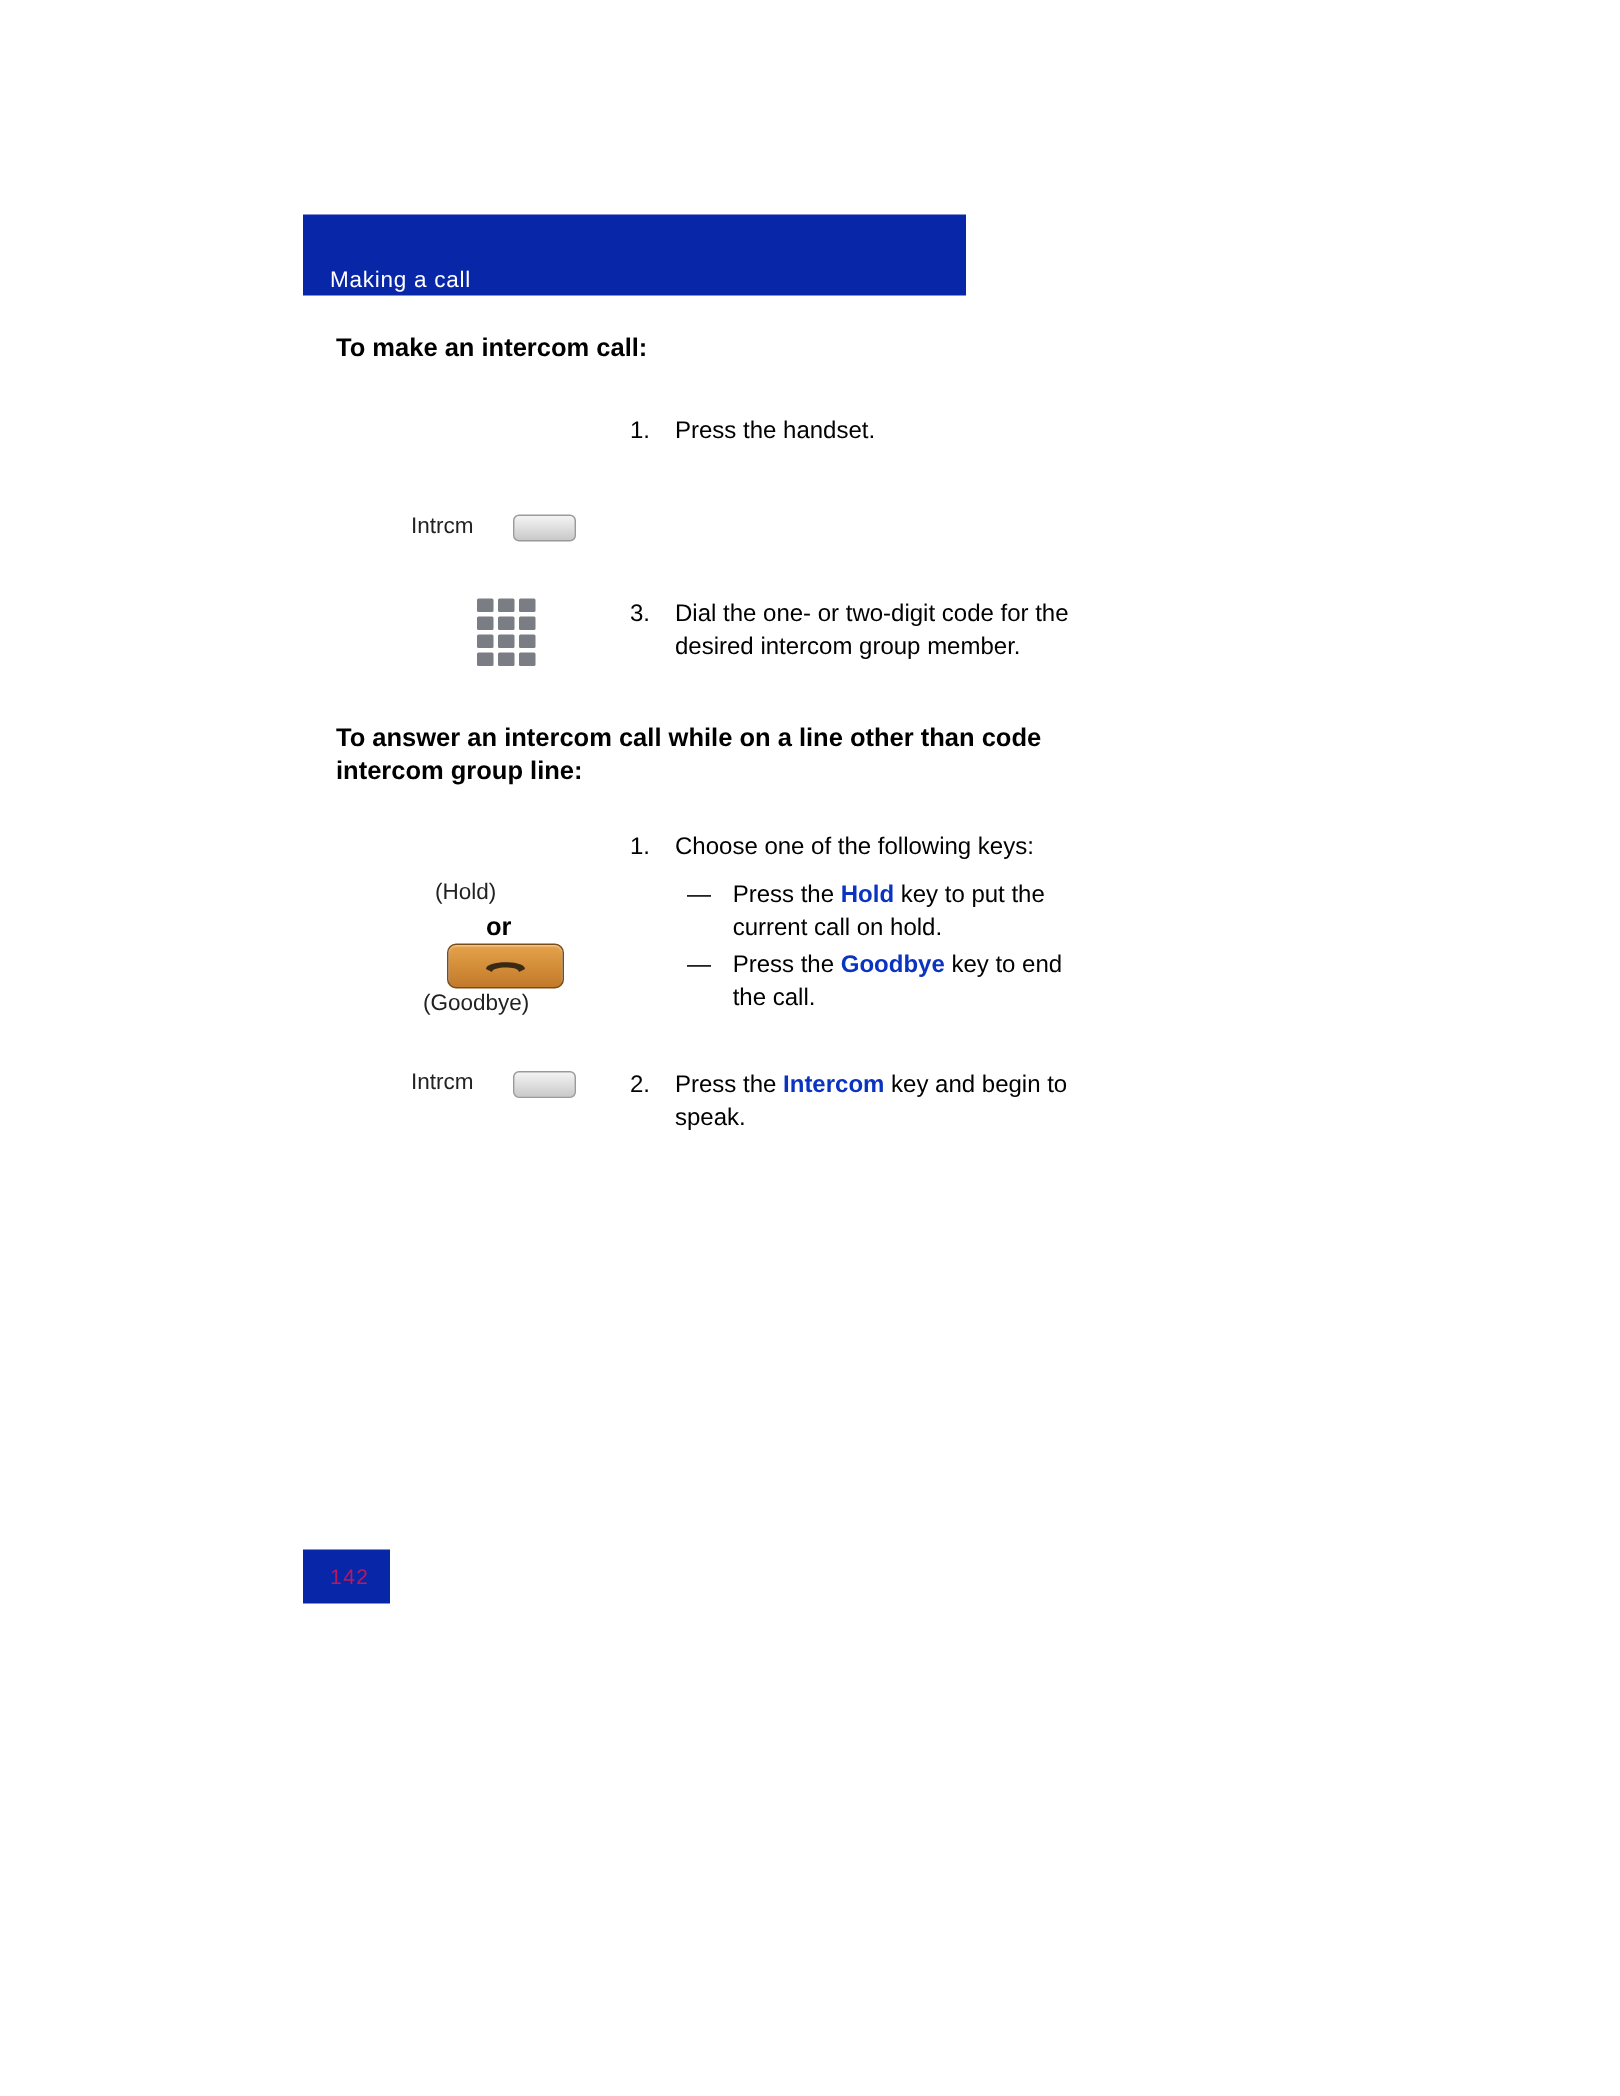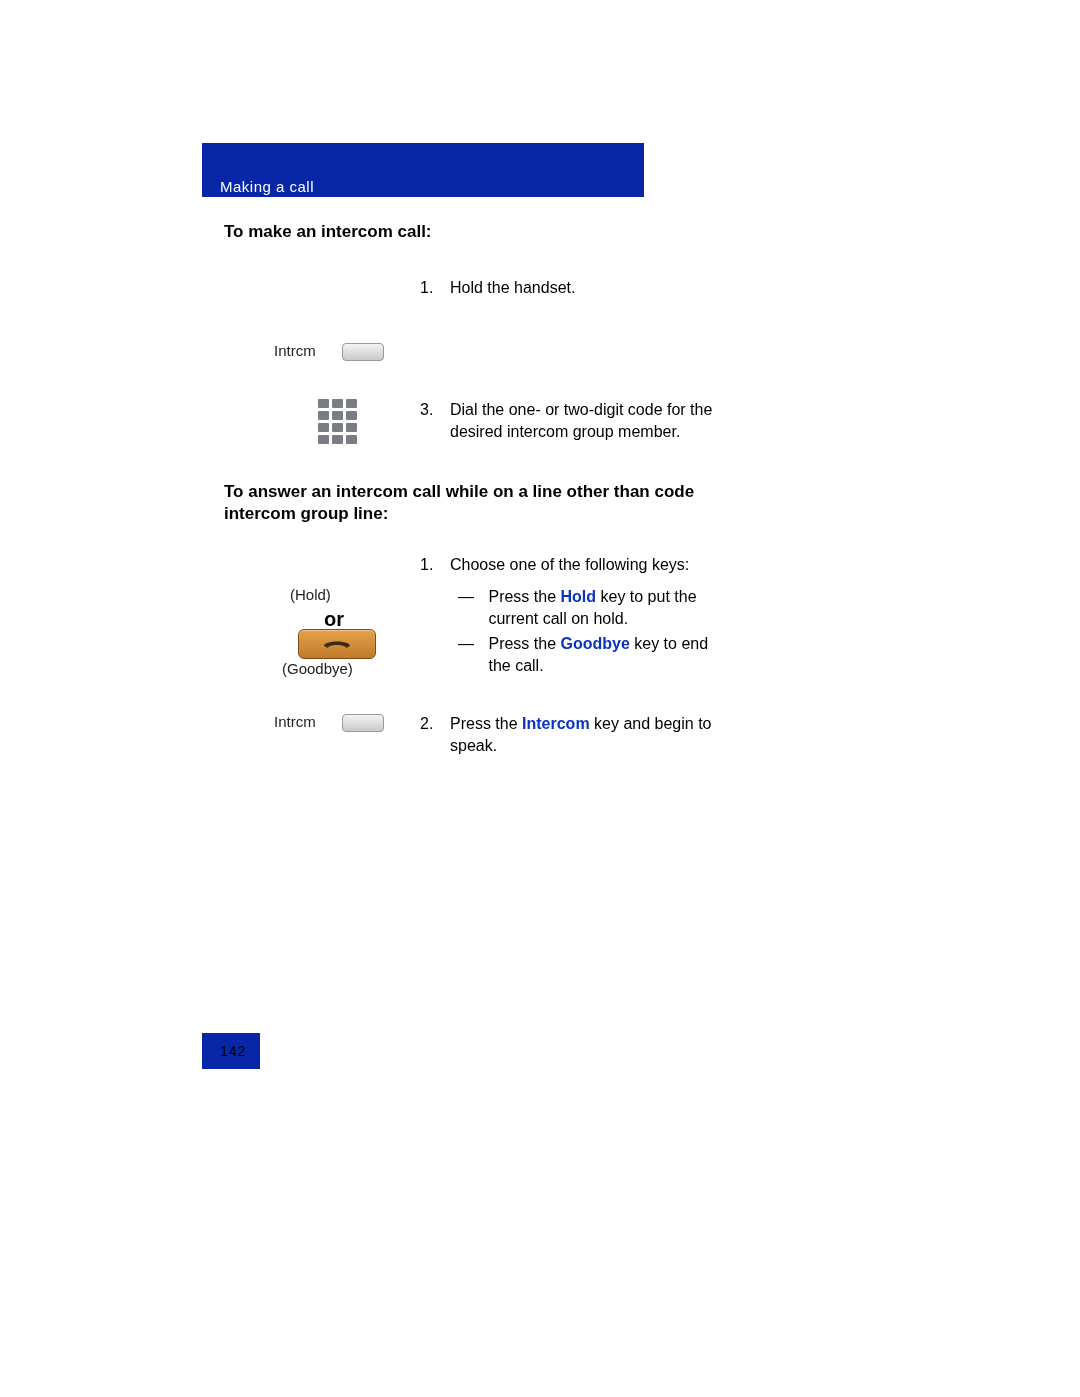--- a/index.html
+++ b/index.html
@@ -81,21 +81,21 @@
     left: 224px;
     top: 481px;
     width: 500px;
     font-weight: bold;
     font-size: 17px;
     line-height: 1.3;
   }
   .or {
     position: absolute;
     font-weight: bold;
-    font-size: 20px;
+    font-size: 17px;
   }
   .goodbye-btn {
     position: absolute;
     width: 76px;
     height: 28px;
     border-radius: 6px;
     background: linear-gradient(#e5a24a, #c27a2a);
     border: 1px solid #7a4d18;
     box-shadow: inset 0 1px 1px rgba(255,255,255,0.4);
     display: flex;
@@ -119,37 +119,37 @@
     left: 202px;
     top: 1033px;
     width: 58px;
     height: 36px;
     background: #0726a8;
   }
   .page-num {
     position: absolute;
     left: 220px;
     top: 1043px;
-    color: #000000;
+    color: #be185d;
     font-size: 14px;
     letter-spacing: 1px;
   }
 </style>
 </head>
 <body>
 
 <div class="page">
 
   <div class="header-bar"></div>
   <div class="header-text">Making a call</div>
 
   <div class="h1">To make an intercom call:</div>
 
   <div class="step" style="left:420px; top:277px; width:320px;">
-    <span class="num">1.</span><span>Hold the handset.</span>
+    <span class="num">1.</span><span>Press the handset.</span>
   </div>
 
   <div class="key-label" style="left:274px; top:342px; width:60px; text-align:left;">Intrcm</div>
   <div class="softkey" style="left:342px; top:343px;"></div>
 
 
   <div class="dialpad" style="left:318px; top:399px;">
     <div></div>
       <div></div>
       <div></div>

